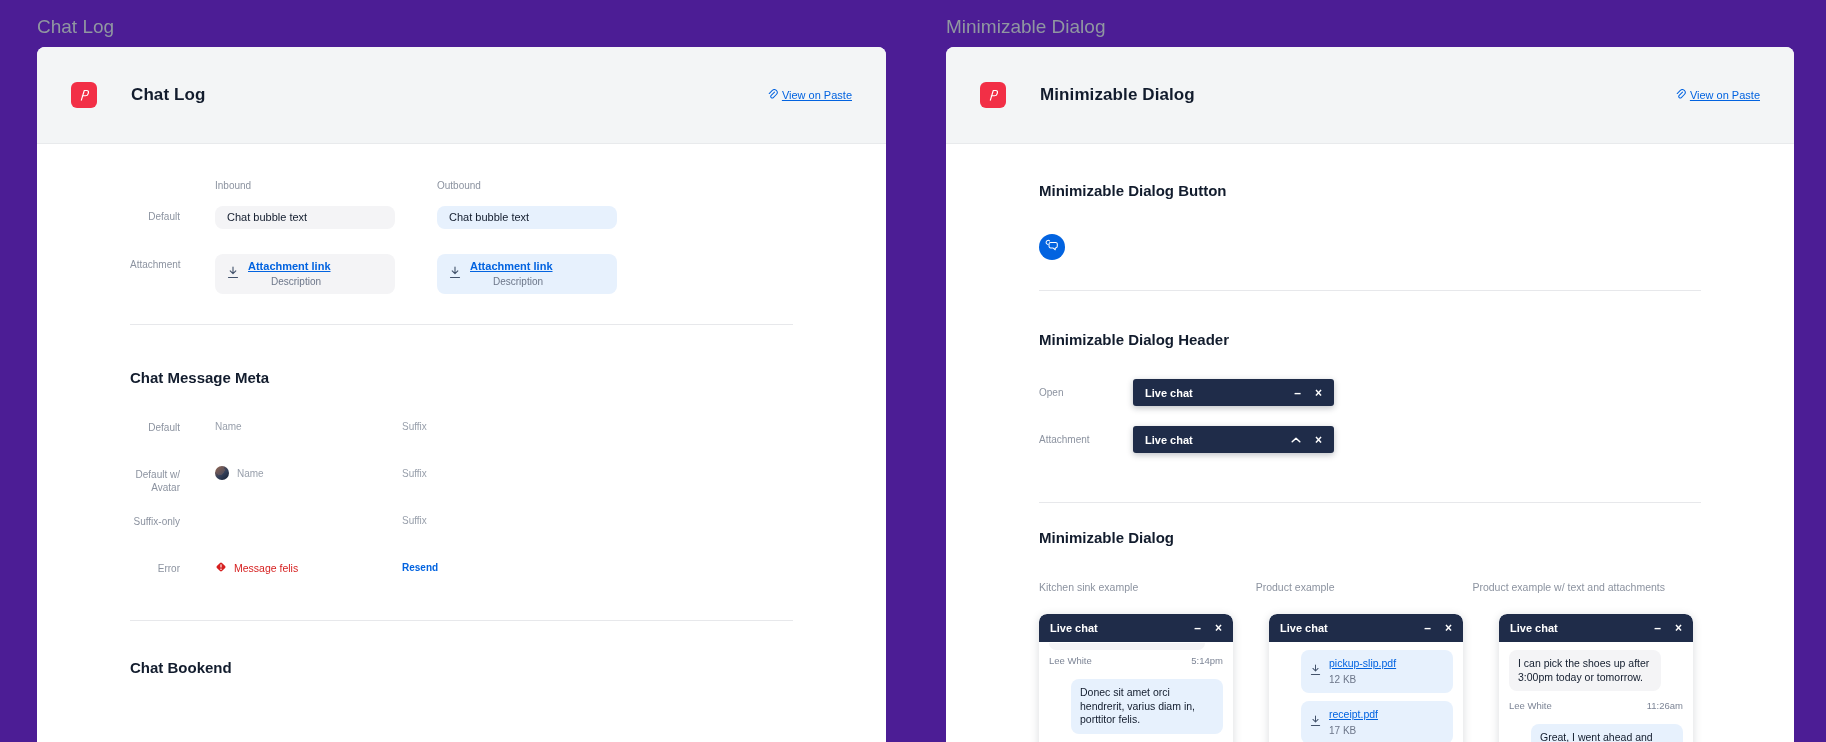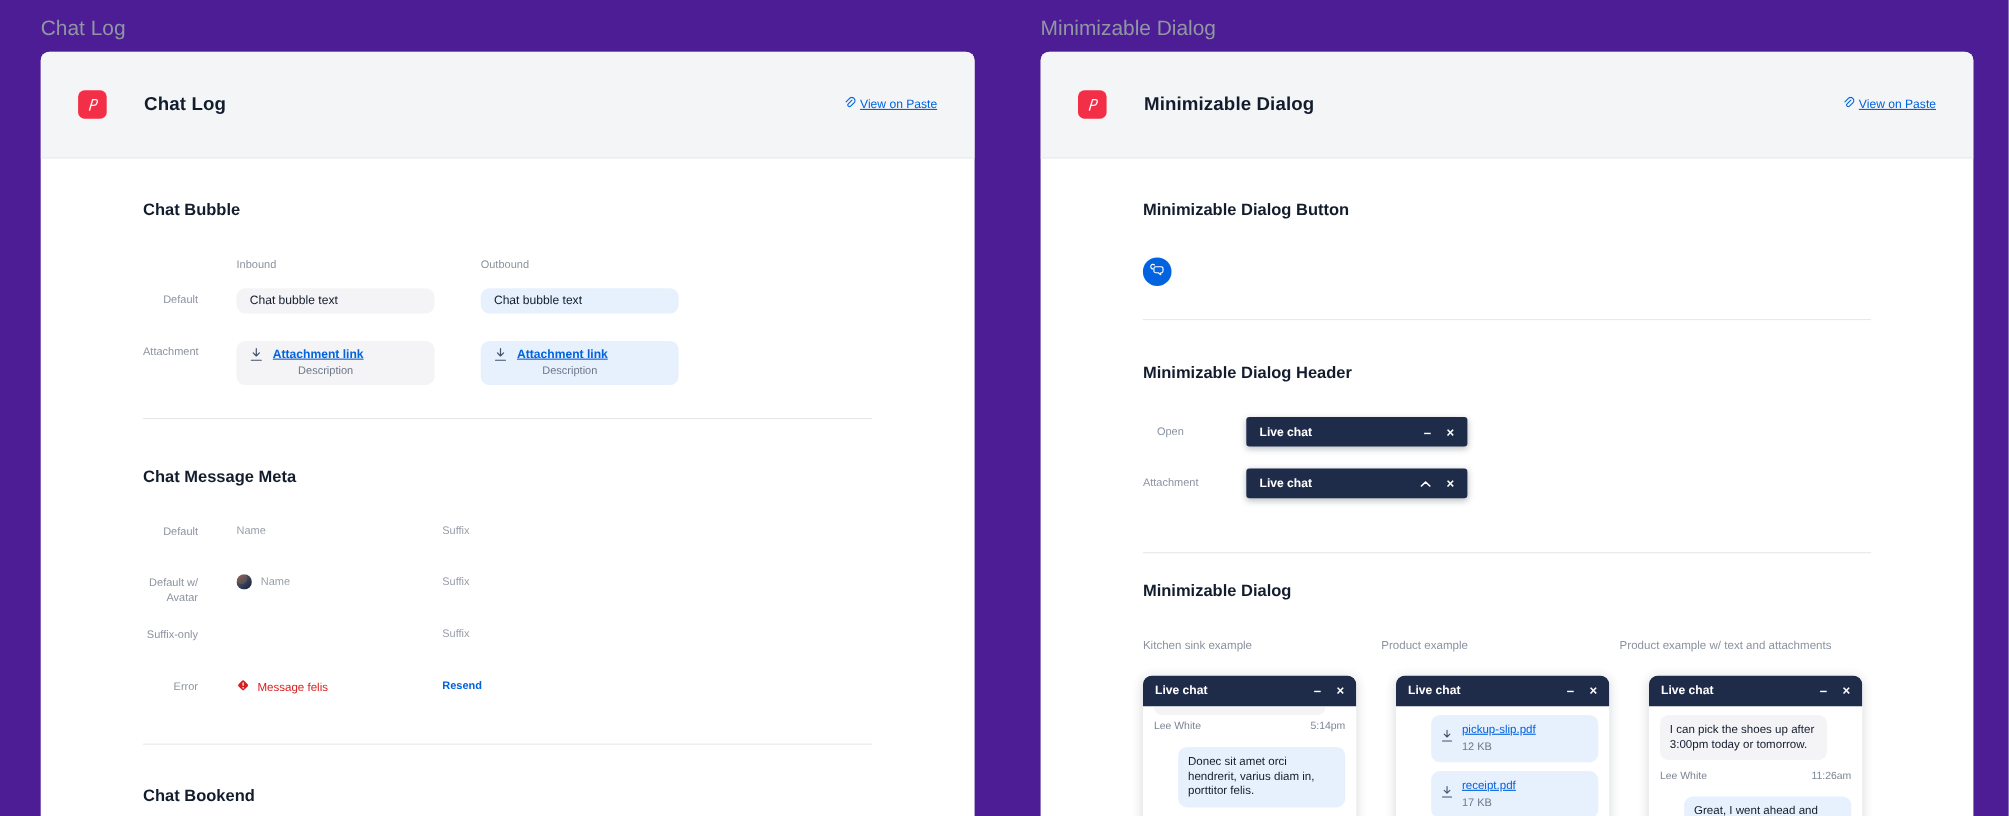--- a/index.html
+++ b/index.html
@@ -35,21 +35,21 @@
   .col-1 { width:180px; margin-right:42px; }
   .col-2 { width:180px; }
   .cb-row { display:flex; align-items:flex-start; }
   .cb-row.default { margin-top:15px; }
   .cb-row.attach  { margin-top:25px; }
   .rlabel { width:50px; padding-right:35px; box-sizing:content-box; text-align:right;
             font-size:10px; color:#8c93a0; padding-top:5px; white-space:nowrap; }
   .bubble { border-radius:8px; padding:5px 12px; font-size:11px; line-height:13px; color:#121c2d; }
   .inbound  { background:#f4f4f6; }
   .outbound { background:#e7f1fd; }
-  .bubble.attachment { display:flex; align-items:flex-start; gap:9px; padding:6px 12px; }
+  .bubble.attachment { display:flex; align-items:center; gap:9px; padding:6px 12px; }
   .att-name { font-size:11px; font-weight:600; color:#0263e0; text-decoration:underline; cursor:pointer; }
   .att-desc { font-size:10px; color:#6c7689; margin-top:2px;padding-left:23px; }
   .div-bubble { margin-top:30px; }
 
   
   .h-meta { margin-top:44px; }
   .meta-rows { margin-top:28px; }
   .m-row { display:flex; align-items:flex-start; height:47px; }
   .mlabel { width:50px; padding-right:35px; box-sizing:content-box; text-align:right;
             font-size:10px; color:#8c93a0; padding-top:6px; line-height:13px; }
@@ -67,21 +67,21 @@
 
   
   .h-btn { margin-top:38px; }
   .fab { margin-top:34px; width:26px; height:26px; border-radius:50%; background:#0263e0;
          display:flex; align-items:center; justify-content:center; cursor:pointer; border:none; }
   .div-btn { margin-top:30px; }
   .h-hdr { margin-top:40px; }
   .h-row { display:flex; align-items:center; }
   .h-row.open { margin-top:30px; }
   .h-row.minimized { margin-top:20px; }
-  .hlabel { width:50px; padding-right:44px; box-sizing:content-box; text-align:center;
+  .hlabel { width:50px; padding-right:44px; box-sizing:content-box; text-align:left;
             font-size:10px; color:#8c93a0; white-space:nowrap; }
   .bar { width:201px; height:27px; background:#1f2c49; border-radius:3px;
          display:flex; align-items:center; padding:0 12px;
          box-shadow:0 2px 6px rgba(18,28,45,.28); }
   .bar-title { flex:1; font-size:11px; font-weight:bold; color:#fff; }
   .bar-ic { margin-left:14px; color:#fff; font-size:12px; font-weight:bold; line-height:1;
             cursor:pointer; display:flex; align-items:center; }
   .div-hdr { margin-top:49px; }
   .h-dlg { margin-top:26px; }
   .example-labels { margin-top:34px; display:flex; }
@@ -122,21 +122,20 @@
         <h1 class="card-title">Chat Log</h1>
         <a class="view-link">
           <span><svg width="11" height="11" viewBox="0 0 12 12">
                 <path d="M8.2 3.4 L4.6 7 a1.6 1.6 0 0 0 2.3 2.3 L10.2 6 A3.1 3.1 0 0 0 5.8 1.6 L2.4 5" fill="none" stroke="#0263e0" stroke-width="1.1" stroke-linecap="round"></path>
               </svg></span>
           <span class="vtext">View on Paste</span>
         </a>
       </header>
       <div class="card-body">
 
-        <h2 class="sec h-bubble">Chat Bubble</h2>
 
         <div class="colhead-row">
           <div class="lab-spacer"></div>
           <div class="col-1 colhead">Inbound</div>
           <div class="col-2 colhead">Outbound</div>
         </div>
 
         <div class="cb-row default">
           <div class="rlabel">Default</div>
           <div class="col-1">

